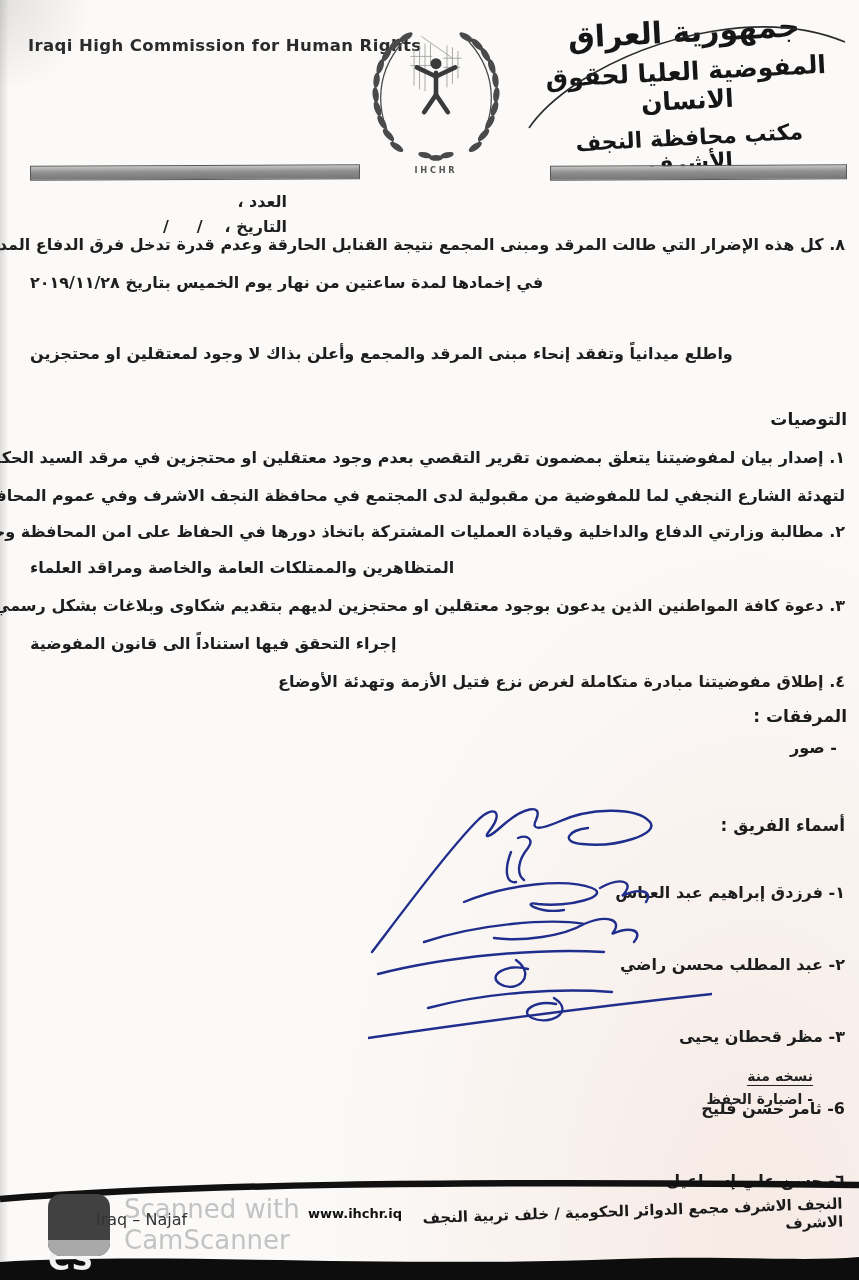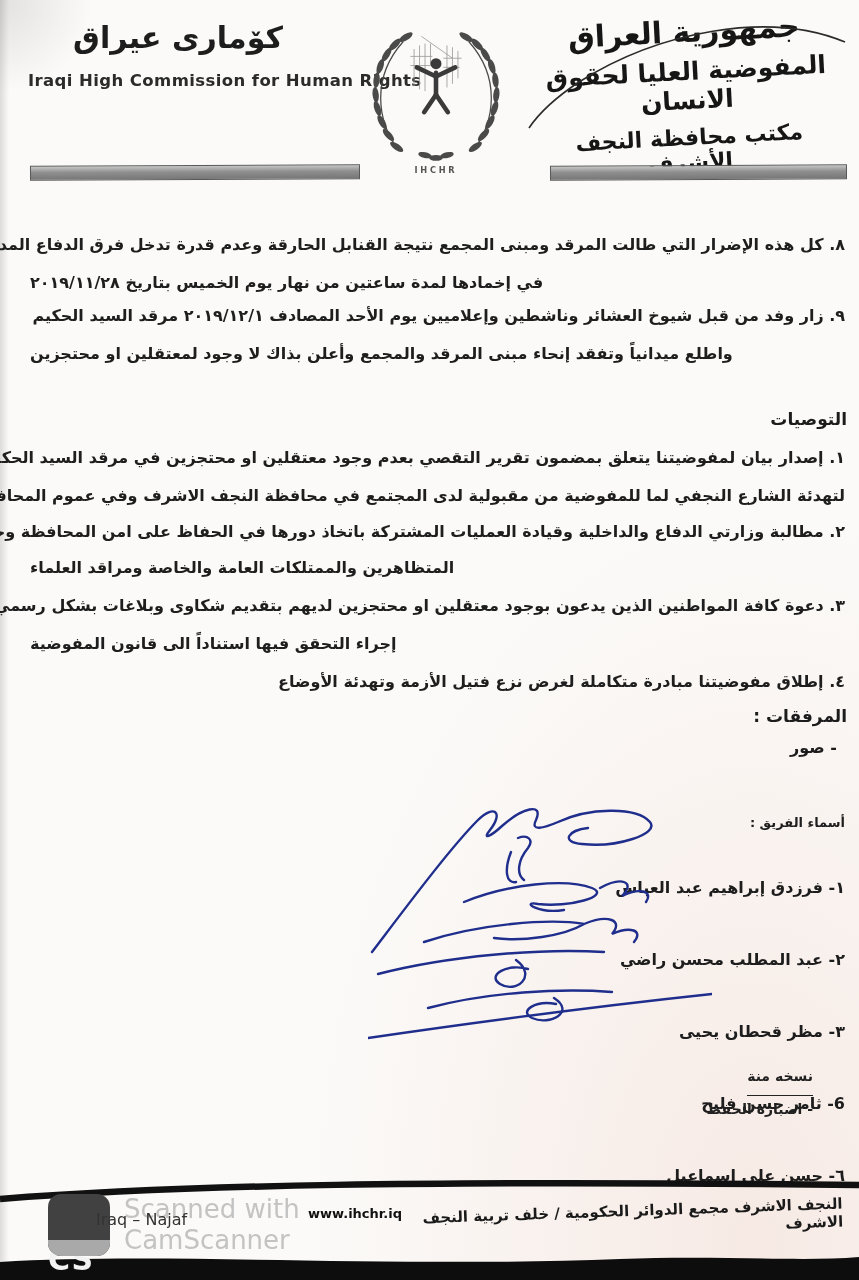--- a/index.html
+++ b/index.html
@@ -31,47 +31,46 @@
   .meta{position:absolute;top:189px;right:572px;text-align:right;font-weight:700;font-size:16px;color:#1f1f1f;}
   .meta .row{height:25px;line-height:25px;white-space:nowrap;}
   .meta .slashes{margin-right:22px;letter-spacing:2px;}
   
   .tline{position:absolute;left:30px;right:14px;height:24px;line-height:24px;font-weight:700;font-size:16px;color:#1e1e1e;white-space:nowrap;overflow:visible;}
   .t-right{text-align:right;}
   .t-center{text-align:left;}
   .heading{position:absolute;right:12px;font-weight:700;font-size:17px;color:#1c1c1c;text-align:right;}
   
   .team{position:absolute;top:815px;right:14px;text-align:right;font-weight:700;color:#1d1d1d;}
-  .team .ttl{font-size:13px;}
+  .team .ttl{font-size:17px;}
   .team .nm{font-size:16px;height:28px;line-height:28px;white-space:nowrap;margin-top:44px;}
   .sig{position:absolute;left:368px;top:782px;width:344px;height:262px;z-index:3;pointer-events:none;}
   
   .copyto{position:absolute;top:1068px;right:46px;text-align:right;font-weight:700;color:#222;font-size:14px;}
-  .copyto .ct{border-bottom:1.5px solid #222;padding-bottom:11px;display:inline-block;text-align:center;}
+  .copyto .ct{border-bottom:1.5px solid #222;padding-bottom:1px;display:inline-block;text-align:center;}
   .copyto .ci{margin-top:5px;}
   
   .fline{position:absolute;left:0;top:1178px;width:859px;height:26px;}
   .fband{position:absolute;left:0;bottom:0;width:859px;height:30px;}
   .f-najaf{position:absolute;left:96px;top:1210px;font-weight:400;font-size:16px;color:#333;z-index:2;}
   .f-site{position:absolute;left:308px;top:1206px;font-weight:700;font-size:13px;color:#111;z-index:2;}
   .f-addr{position:absolute;right:16px;top:1202px;width:430px;text-align:right;font-weight:700;font-size:15px;color:#1a1a1a;transform:rotate(-2deg);z-index:2;}
   
   .wm{position:absolute;left:48px;top:1194px;display:flex;align-items:flex-start;z-index:1;}
   .cs-logo{width:62px;height:62px;border-radius:13px;background:#414141;position:relative;flex:0 0 auto;}
   .cs-logo .cs-txt{position:absolute;top:4px;left:0;right:0;text-align:left;color:#f2f2f2;font-weight:700;font-size:30px;letter-spacing:1px;margin-top:44px;}
   .cs-logo .cs-base{position:absolute;bottom:0;left:0;right:0;height:16px;background:#a9a9a9;border-radius:0 0 13px 13px;}
   .wm-text{margin-left:14px;color:#c3c3c3;font-size:26px;line-height:31px;font-weight:400;}
 </style>
 </head>
 <body>
 
 <div class="page">
 
   <div class="hdr-left">
-    <div class="k1 ar">كۆمارى عيراق</div>
     <div class="en">Iraqi High Commission for Human Rights</div>
   </div>
 
   <div class="logo-wrap">
     <svg viewBox="0 0 160 175" width="168" height="160">
       <g fill="none" stroke="#4a4a4a" stroke-width="1.4">
         <path d="M40,146 C14,112 10,64 44,26"></path>
         <path d="M120,146 C146,112 150,64 116,26"></path>
       </g>
       <g fill="#4a4a4a">
@@ -123,24 +122,31 @@
     <div class="r2 ar">المفوضية العليا لحقوق الانسان</div>
     <div class="r3 ar">مكتب محافظة النجف الأشرف</div>
   </div>
   <svg class="swoosh" viewBox="0 0 330 130">
     <path d="M322,40 C245,8 135,30 56,80 C38,92 18,108 6,126" stroke="#2b2b2b" stroke-width="1.6" fill="none"></path>
   </svg>
 
   <div class="bar bar-left"></div>
   <div class="bar bar-right"></div>
 
+  <div class="meta ar">
+    <div class="row">
+      <span>العدد ،</span>
+    </div>
+    <div class="row">
+      <span>التاريخ ،</span><span class="slashes">/&nbsp;&nbsp;&nbsp;&nbsp;&nbsp;/</span>
+    </div>
+  </div>
 
   <div class="tline t-right ar" style="top:233px">٨. كل هذه الإضرار التي طالت المرقد ومبنى المجمع نتيجة القنابل الحارقة وعدم قدرة تدخل فرق الدفاع المدني</div>
   <div class="tline t-center ar" style="top:271px">في إخمادها لمدة ساعتين من نهار يوم الخميس بتاريخ ٢٠١٩/١١/٢٨</div>
-  <div class="tline t-right ar" style="top:304px">٩. زار وفد من قبل شيوخ العشائر وناشطين وإعلاميين يوم الأحد المصادف ٢٠١٩/١٢/١ مرقد السيد الحكيم</div>
   <div class="tline t-center ar" style="top:342px">واطلع ميدانياً وتفقد إنحاء مبنى المرقد والمجمع وأعلن بذاك لا وجود لمعتقلين او محتجزين</div>
 
   <div class="heading ar" style="top:409px">التوصيات</div>
   <div class="tline t-right ar" style="top:446px">١. إصدار بيان لمفوضيتنا يتعلق بمضمون تقرير التقصي بعدم وجود معتقلين او محتجزين في مرقد السيد الحكيم وذلك</div>
   <div class="tline t-center ar" style="top:484px">لتهدئة الشارع النجفي لما للمفوضية من مقبولية لدى المجتمع في محافظة النجف الاشرف وفي عموم المحافظات</div>
   <div class="tline t-right ar" style="top:520px">٢. مطالبة وزارتي الدفاع والداخلية وقيادة العمليات المشتركة باتخاذ دورها في الحفاظ على امن المحافظة وحماية</div>
   <div class="tline t-center ar" style="top:556px">المتظاهرين والممتلكات العامة والخاصة ومراقد العلماء</div>
   <div class="tline t-right ar" style="top:594px">٣. دعوة كافة المواطنين الذين يدعون بوجود معتقلين او محتجزين لديهم بتقديم شكاوى وبلاغات بشكل رسمي لغرض</div>
   <div class="tline t-center ar" style="top:632px">إجراء التحقق فيها استناداً الى قانون المفوضية</div>
   <div class="tline t-right ar" style="top:670px">٤. إطلاق مفوضيتنا مبادرة متكاملة لغرض نزع فتيل الأزمة وتهدئة الأوضاع</div>

